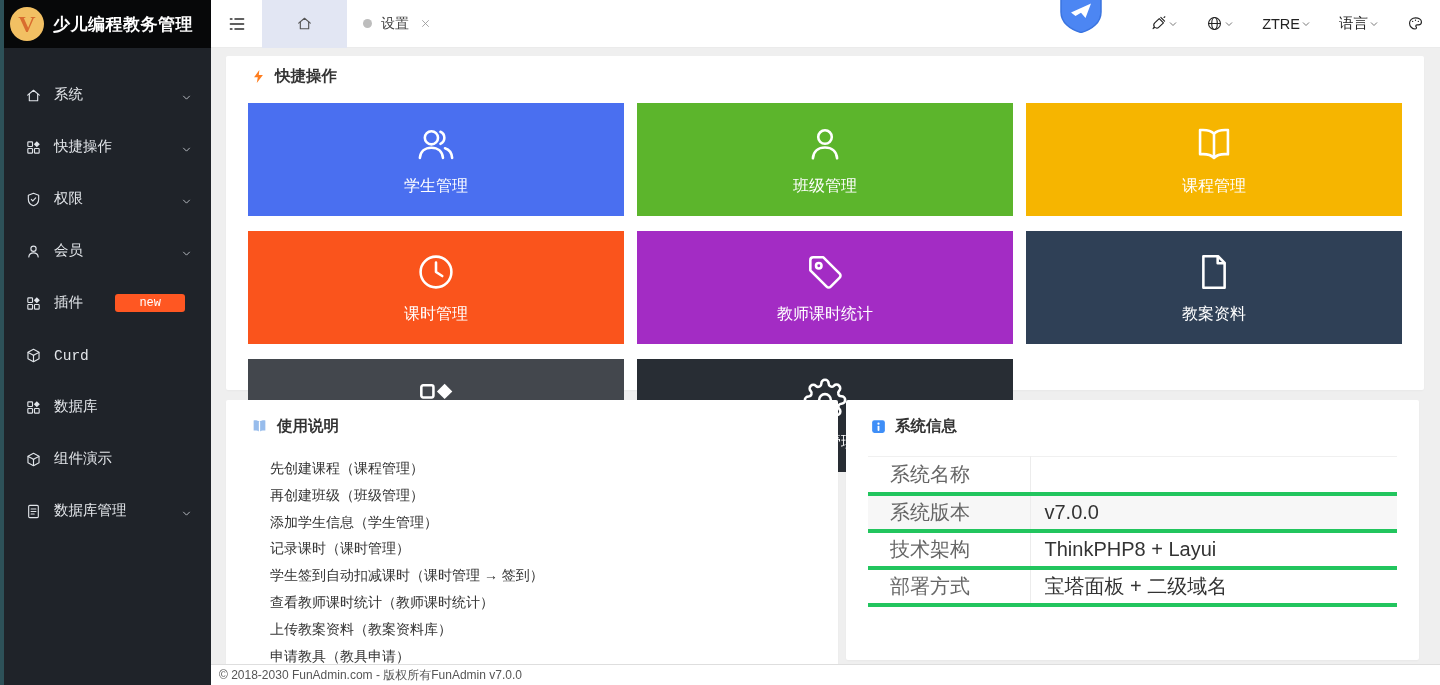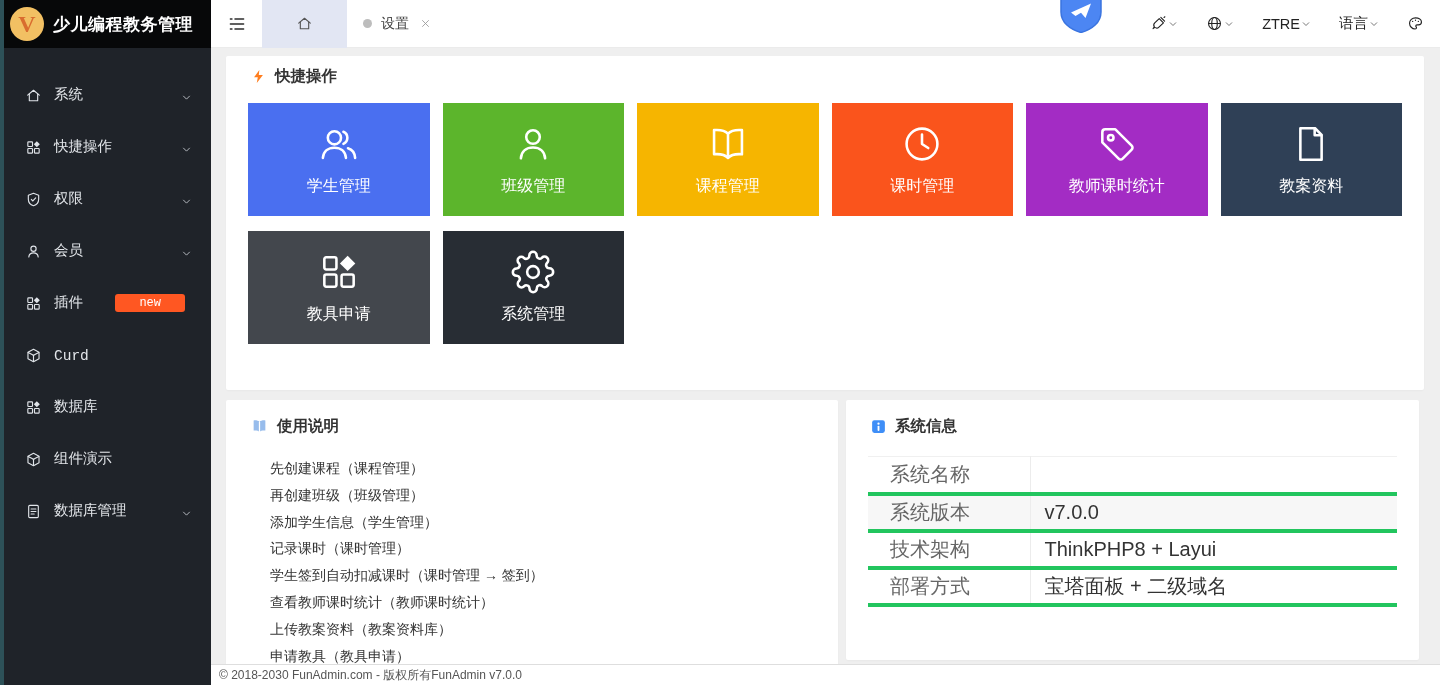--- a/index.html
+++ b/index.html
@@ -42,21 +42,21 @@
   .panel { position:absolute; background:#fff; border-radius:2px; box-shadow:0 1px 2px rgba(0,0,0,.03); }
   .panel-quick { left:226px; top:56px; width:1198px; height:334px; }
   .panel-header { display:flex; align-items:center; gap:8px; padding:16px 24px 0 24px; }
   .panel-quick .panel-header { padding-top:10px; }
   .ph-icon { width:17px; height:17px; }
   .ph-icon.bolt { color:#ff7d1e; }
   .ph-icon.book { color:#97bcec; width:19px; height:19px; }
   .ph-icon.info { color:#3e8ef7; }
   .ph-title { font-size:15.5px; font-weight:700; color:#333; }
 
-  .tiles { display:grid; grid-template-columns:repeat(6,1fr); gap:15px 13px; margin:16px 22px 0 22px; }
+  .tiles { display:grid; grid-template-columns:repeat(3,1fr); gap:15px 13px; margin:16px 22px 0 22px; }
   .tile { height:113px; display:flex; flex-direction:column; align-items:center; justify-content:center; gap:10px; color:#fff; cursor:pointer; }
   .tile-icon { width:44px; height:44px; }
   .tile-icon svg { stroke-width:1.4; }
   .tile-label { font-size:16px; }
 
   .panel-usage { left:226px; top:400px; width:612px; height:285px; }
   .panel-sys { left:846px; top:400px; width:573px; height:260px; }
   .usage-list { list-style:none; margin-top:18px; padding:0 24px 0 44px; }
   .usage-list li { font-size:14px; color:#333; line-height:26.8px; }
 

